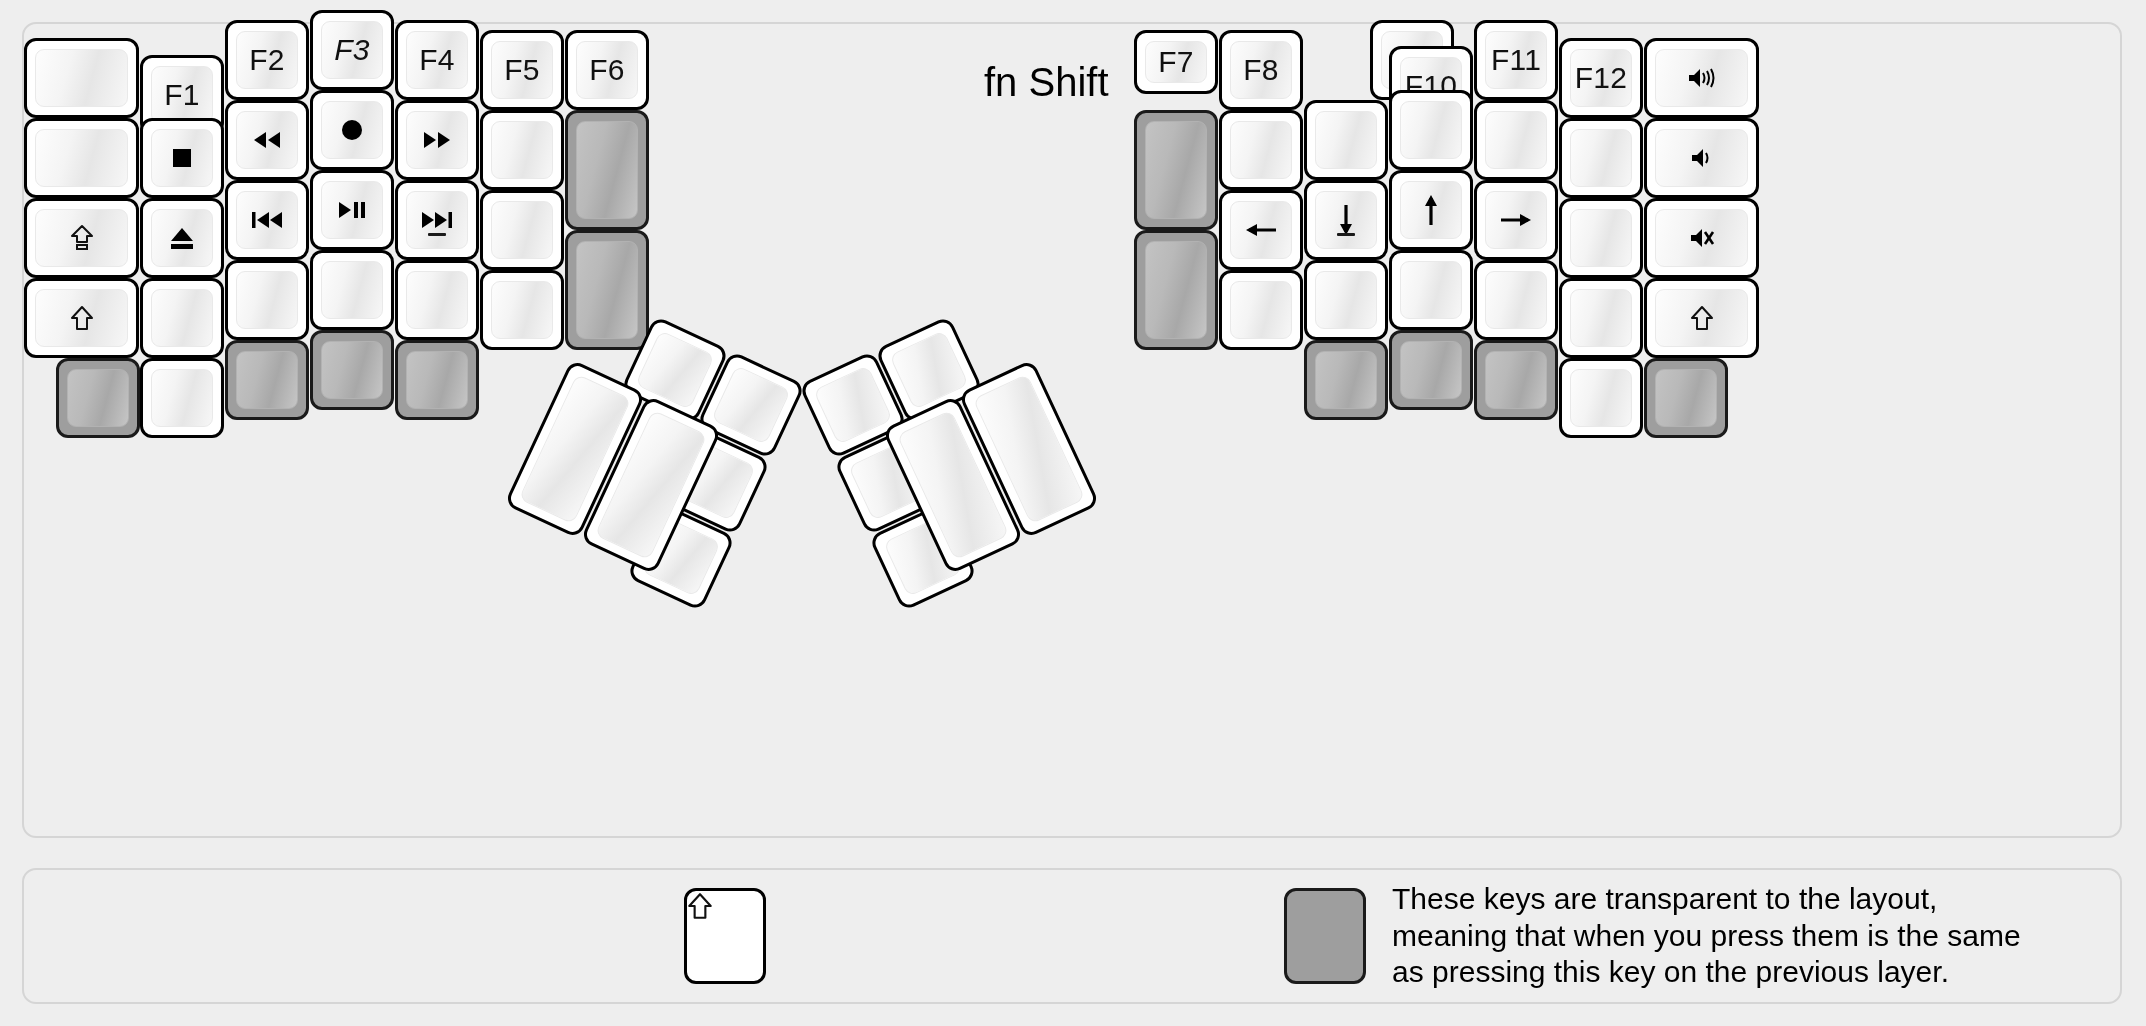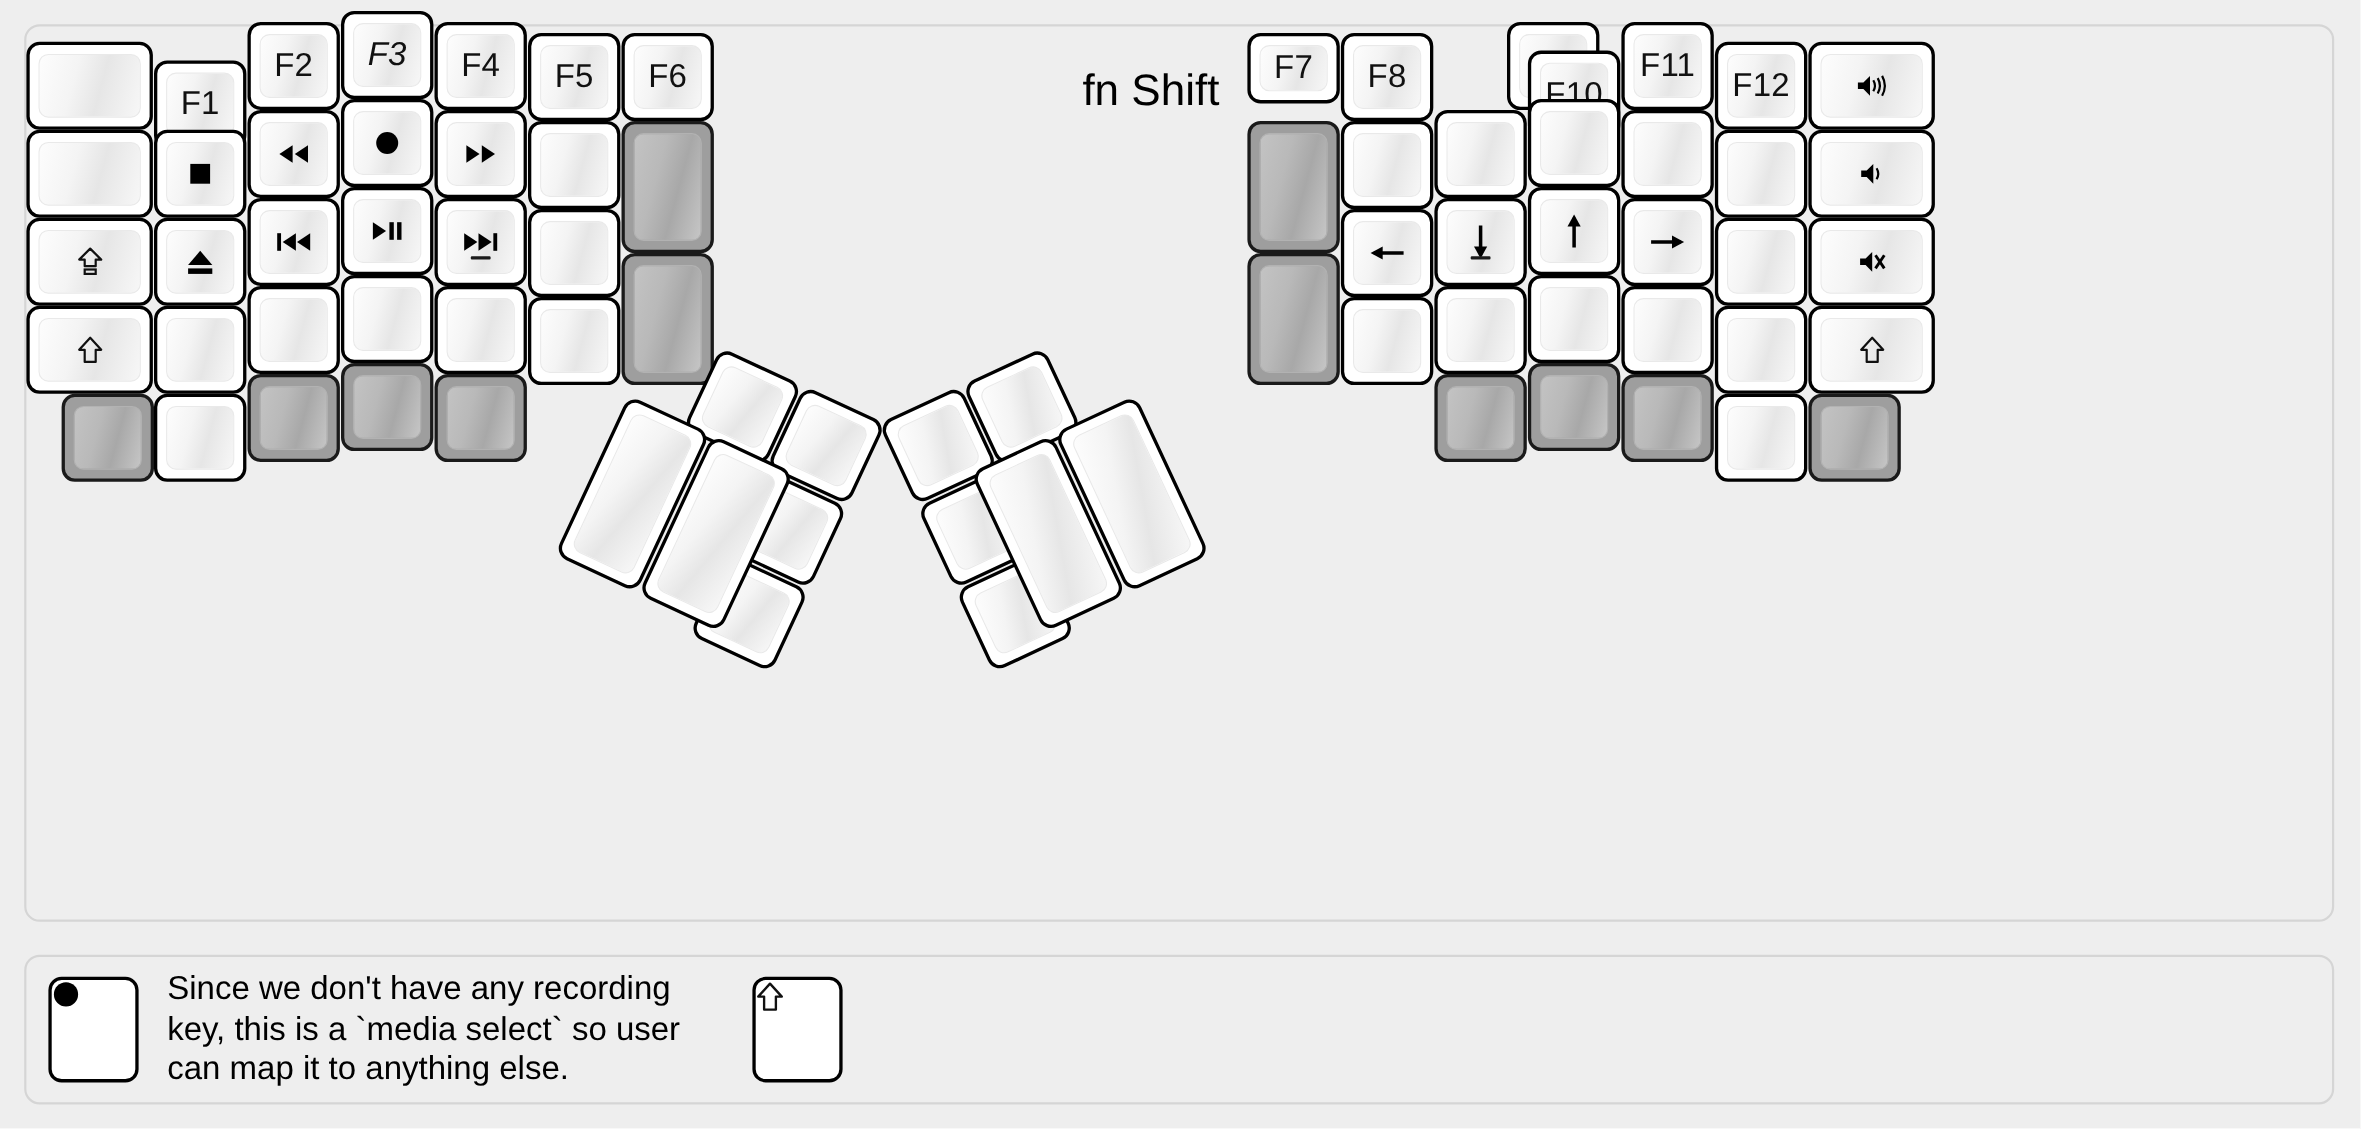--- a/index.html
+++ b/index.html
@@ -491,39 +491,35 @@
       </div>
     </div>
     <div class="key trans" style="left:1620px;top:334px;width:84px;height:80px;">
       <div class="cap"></div>
     </div>
 
   </div>
 
   <div class="panel" id="legend">
 
-    <div class="legend-item" style="left:20px;">
-      <div class="legend-key">
-        <div class="cap">
-          <span class="glyph"><svg width="26" height="26" viewBox="0 0 26 26">
-                <circle cx="13" cy="13" r="11" fill="#000"></circle>
-              </svg></span>
-        </div>
-      </div>
-      <div class="legend-text">Since we don't have any recording
-key, this is a `media select` so user
-can map it to anything else.</div>
-    </div>
 
     <div class="legend-item" style="left:660px;">
       <div class="legend-key">
         <div class="cap">
           <span class="glyph"><svg width="26" height="30" viewBox="0 0 24 28">
                 <path d="M12 3 L22 14 H17 V25 H7 V14 H2 Z" fill="none" stroke="#111" stroke-width="2" stroke-linejoin="round"></path>
               </svg></span>
         </div>
       </div>
     </div>
 
+    <div class="legend-item" style="left:1260px;">
+      <div class="legend-key trans">
+        <div class="cap"></div>
+      </div>
+      <div class="legend-text">These keys are transparent to the layout,
+meaning that when you press them is the same
+as pressing this key on the previous layer.</div>
+    </div>
 
   </div>
 
 </div>
 
 </body></html>

